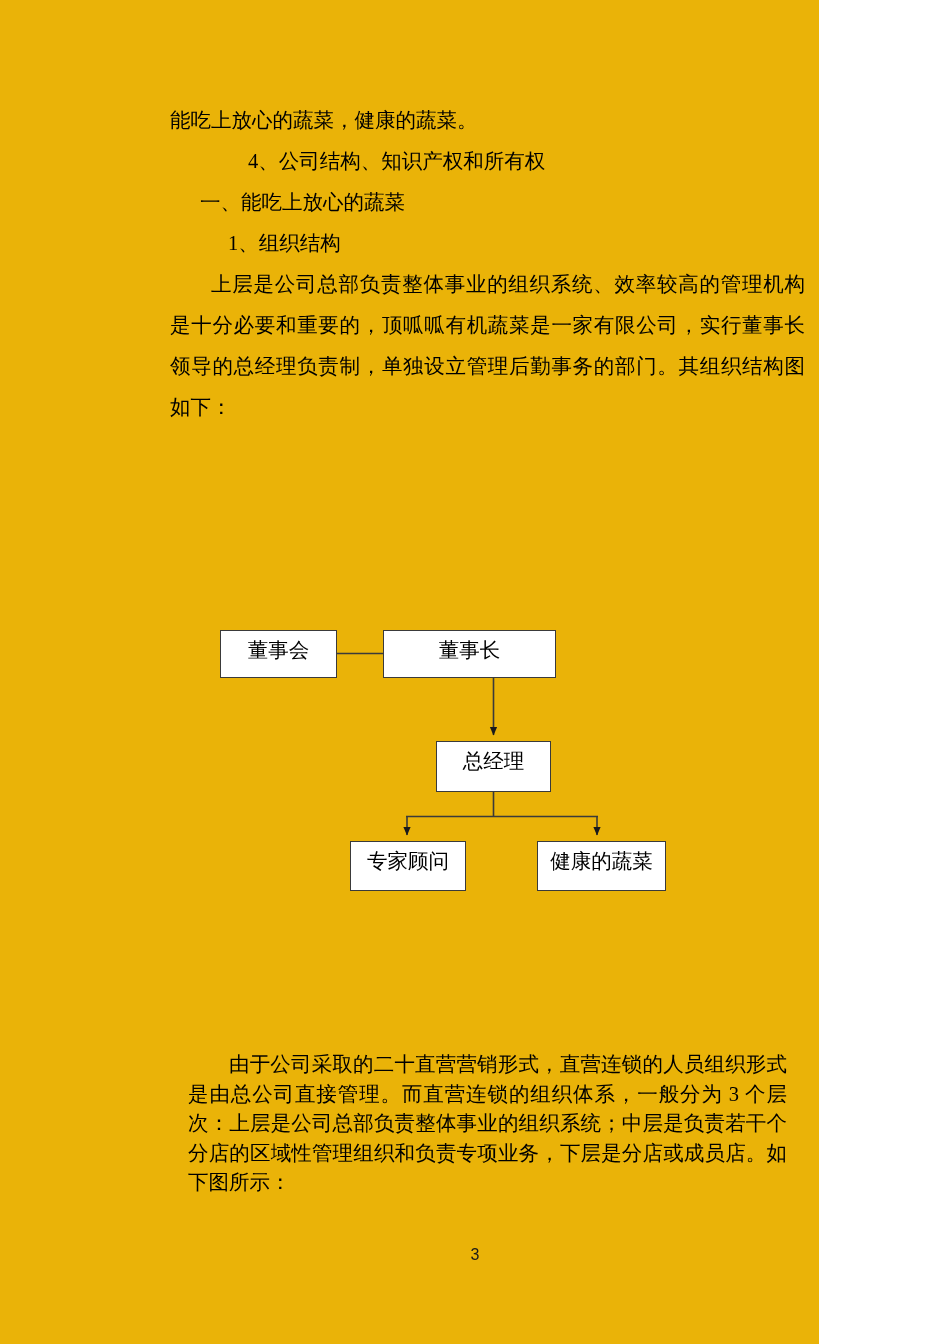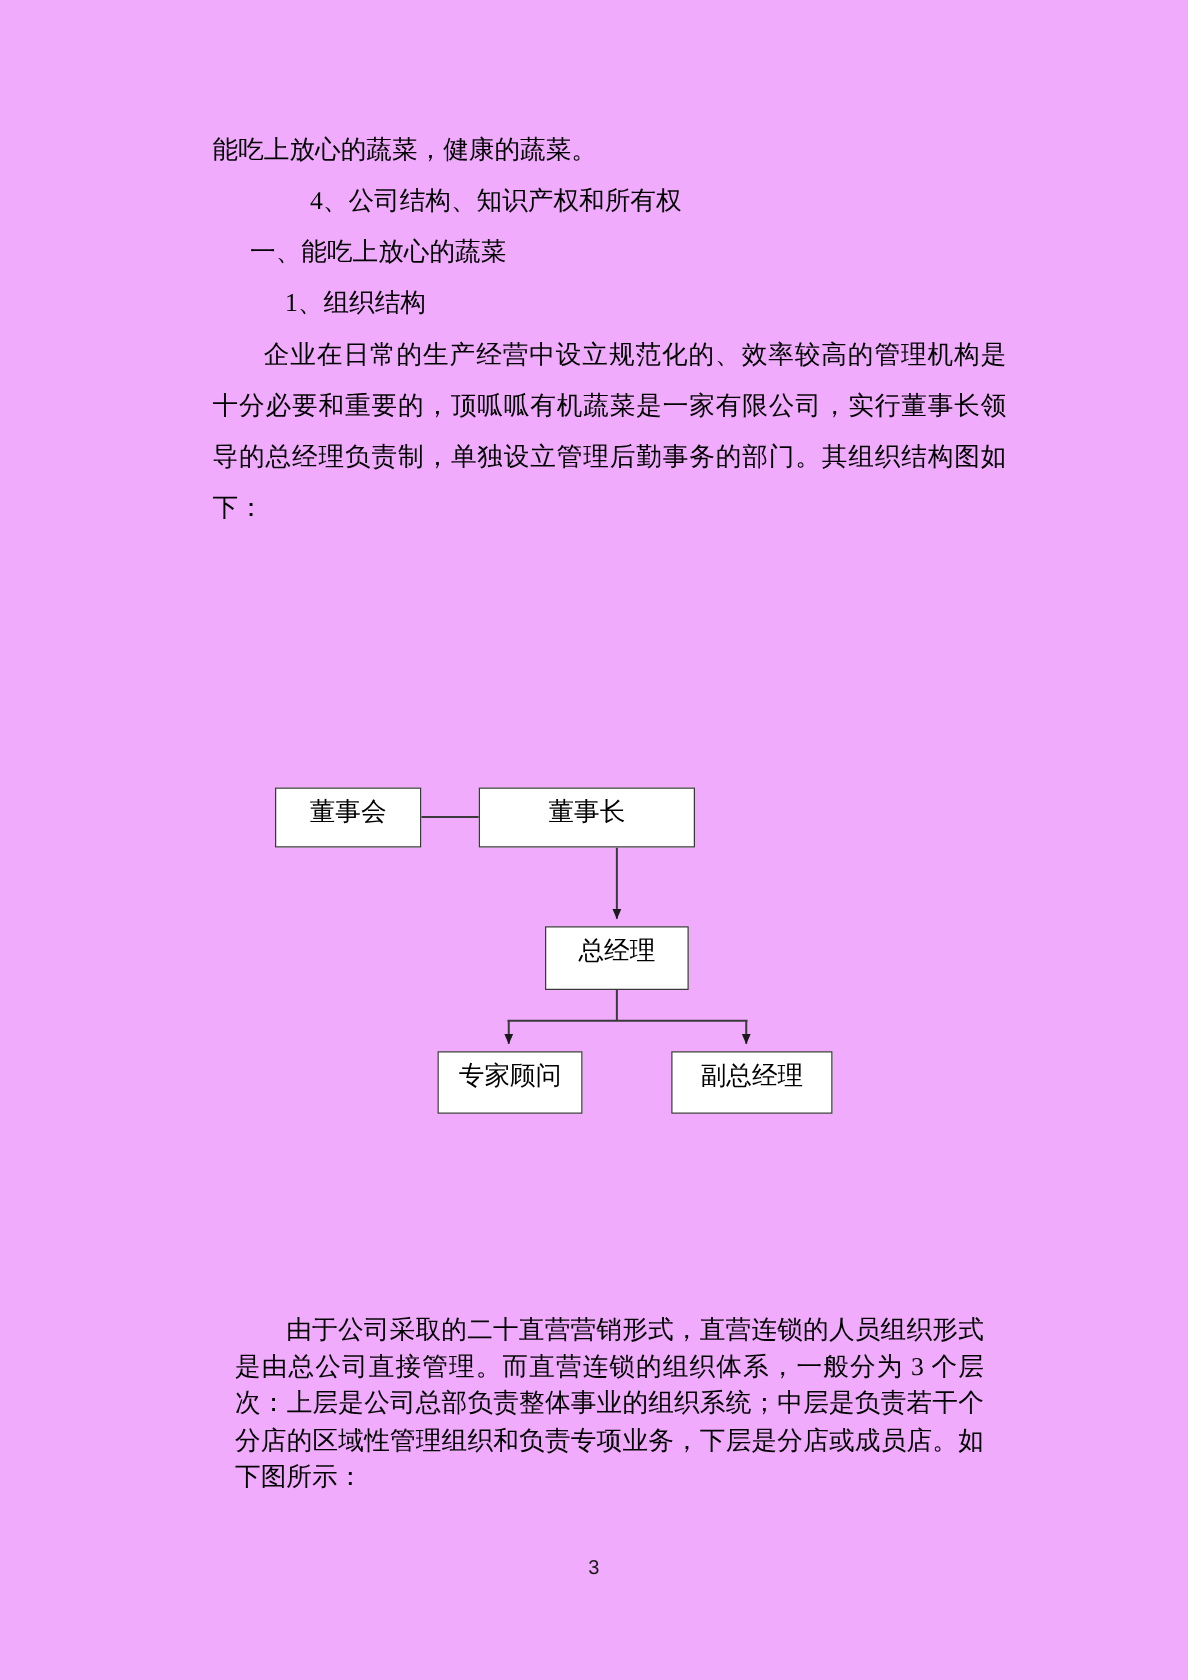--- a/index.html
+++ b/index.html
@@ -7,23 +7,23 @@
     padding: 0;
     background: #ffffff;
   }
   body {
     font-family: "Liberation Serif", "DejaVu Serif", serif;
     color: #000000;
     -webkit-font-smoothing: antialiased;
   }
   #page {
     position: relative;
-    width: 950px;
+    width: 819px;
     height: 1344px;
-    background: #f0abfc;
+    background: #eab308;
     overflow: hidden;
   }
 
   
   .text-col {
     position: absolute;
     left: 170px;
     width: 635px;
   }
 
@@ -89,21 +89,21 @@
 </head>
 <body>
 
 <div id="page">
 
   <div class="text-col block-a">
     <p class="line-plain">能吃上放心的蔬菜，健康的蔬菜。</p>
     <p class="heading-4">4、公司结构、知识产权和所有权</p>
     <p class="heading-one">一、能吃上放心的蔬菜</p>
     <p class="heading-1">1、组织结构</p>
-    <p class="para-main">企业在日常的生产经营中设立规范化的、效率较高的管理机构是十分必要和重要的，顶呱呱有机蔬菜是一家有限公司，实行董事长领导的总经理负责制，单独设立管理后勤事务的部门。其组织结构图如下：</p>
+    <p class="para-main">上层是公司总部负责整体事业的组织系统、效率较高的管理机构是十分必要和重要的，顶呱呱有机蔬菜是一家有限公司，实行董事长领导的总经理负责制，单独设立管理后勤事务的部门。其组织结构图如下：</p>
   </div>
 
   <svg id="org-chart" width="950" height="1344" viewBox="0 0 950 1344" xmlns="http://www.w3.org/2000/svg">
     <defs>
       <marker id="arrowhead" markerWidth="9" markerHeight="9" refX="8" refY="4" orient="auto" markerUnits="userSpaceOnUse">
         <path d="M0,0.4 L8.4,4 L0,7.6 z" fill="#1a1a1a"></path>
       </marker>
     </defs>
 
     <g>
@@ -138,21 +138,21 @@
 
   <div class="node-box" style="left: 436px; top: 741px; width: 115px; height: 51px;">
     <span class="node-label">总经理</span>
   </div>
 
   <div class="node-box" style="left: 350px; top: 841px; width: 116px; height: 50px;">
     <span class="node-label">专家顾问</span>
   </div>
 
   <div class="node-box" style="left: 537px; top: 841px; width: 129px; height: 50px;">
-    <span class="node-label">副总经理</span>
+    <span class="node-label">健康的蔬菜</span>
   </div>
 
   <div class="text-col block-b">
     <p>由于公司采取的二十直营营销形式，直营连锁的人员组织形式是由总公司直接管理。而直营连锁的组织体系，一般分为 3 个层次：上层是公司总部负责整体事业的组织系统；中层是负责若干个分店的区域性管理组织和负责专项业务，下层是分店或成员店。如下图所示：</p>
   </div>
 
   <div class="page-number">3</div>
 
 </div>
 

